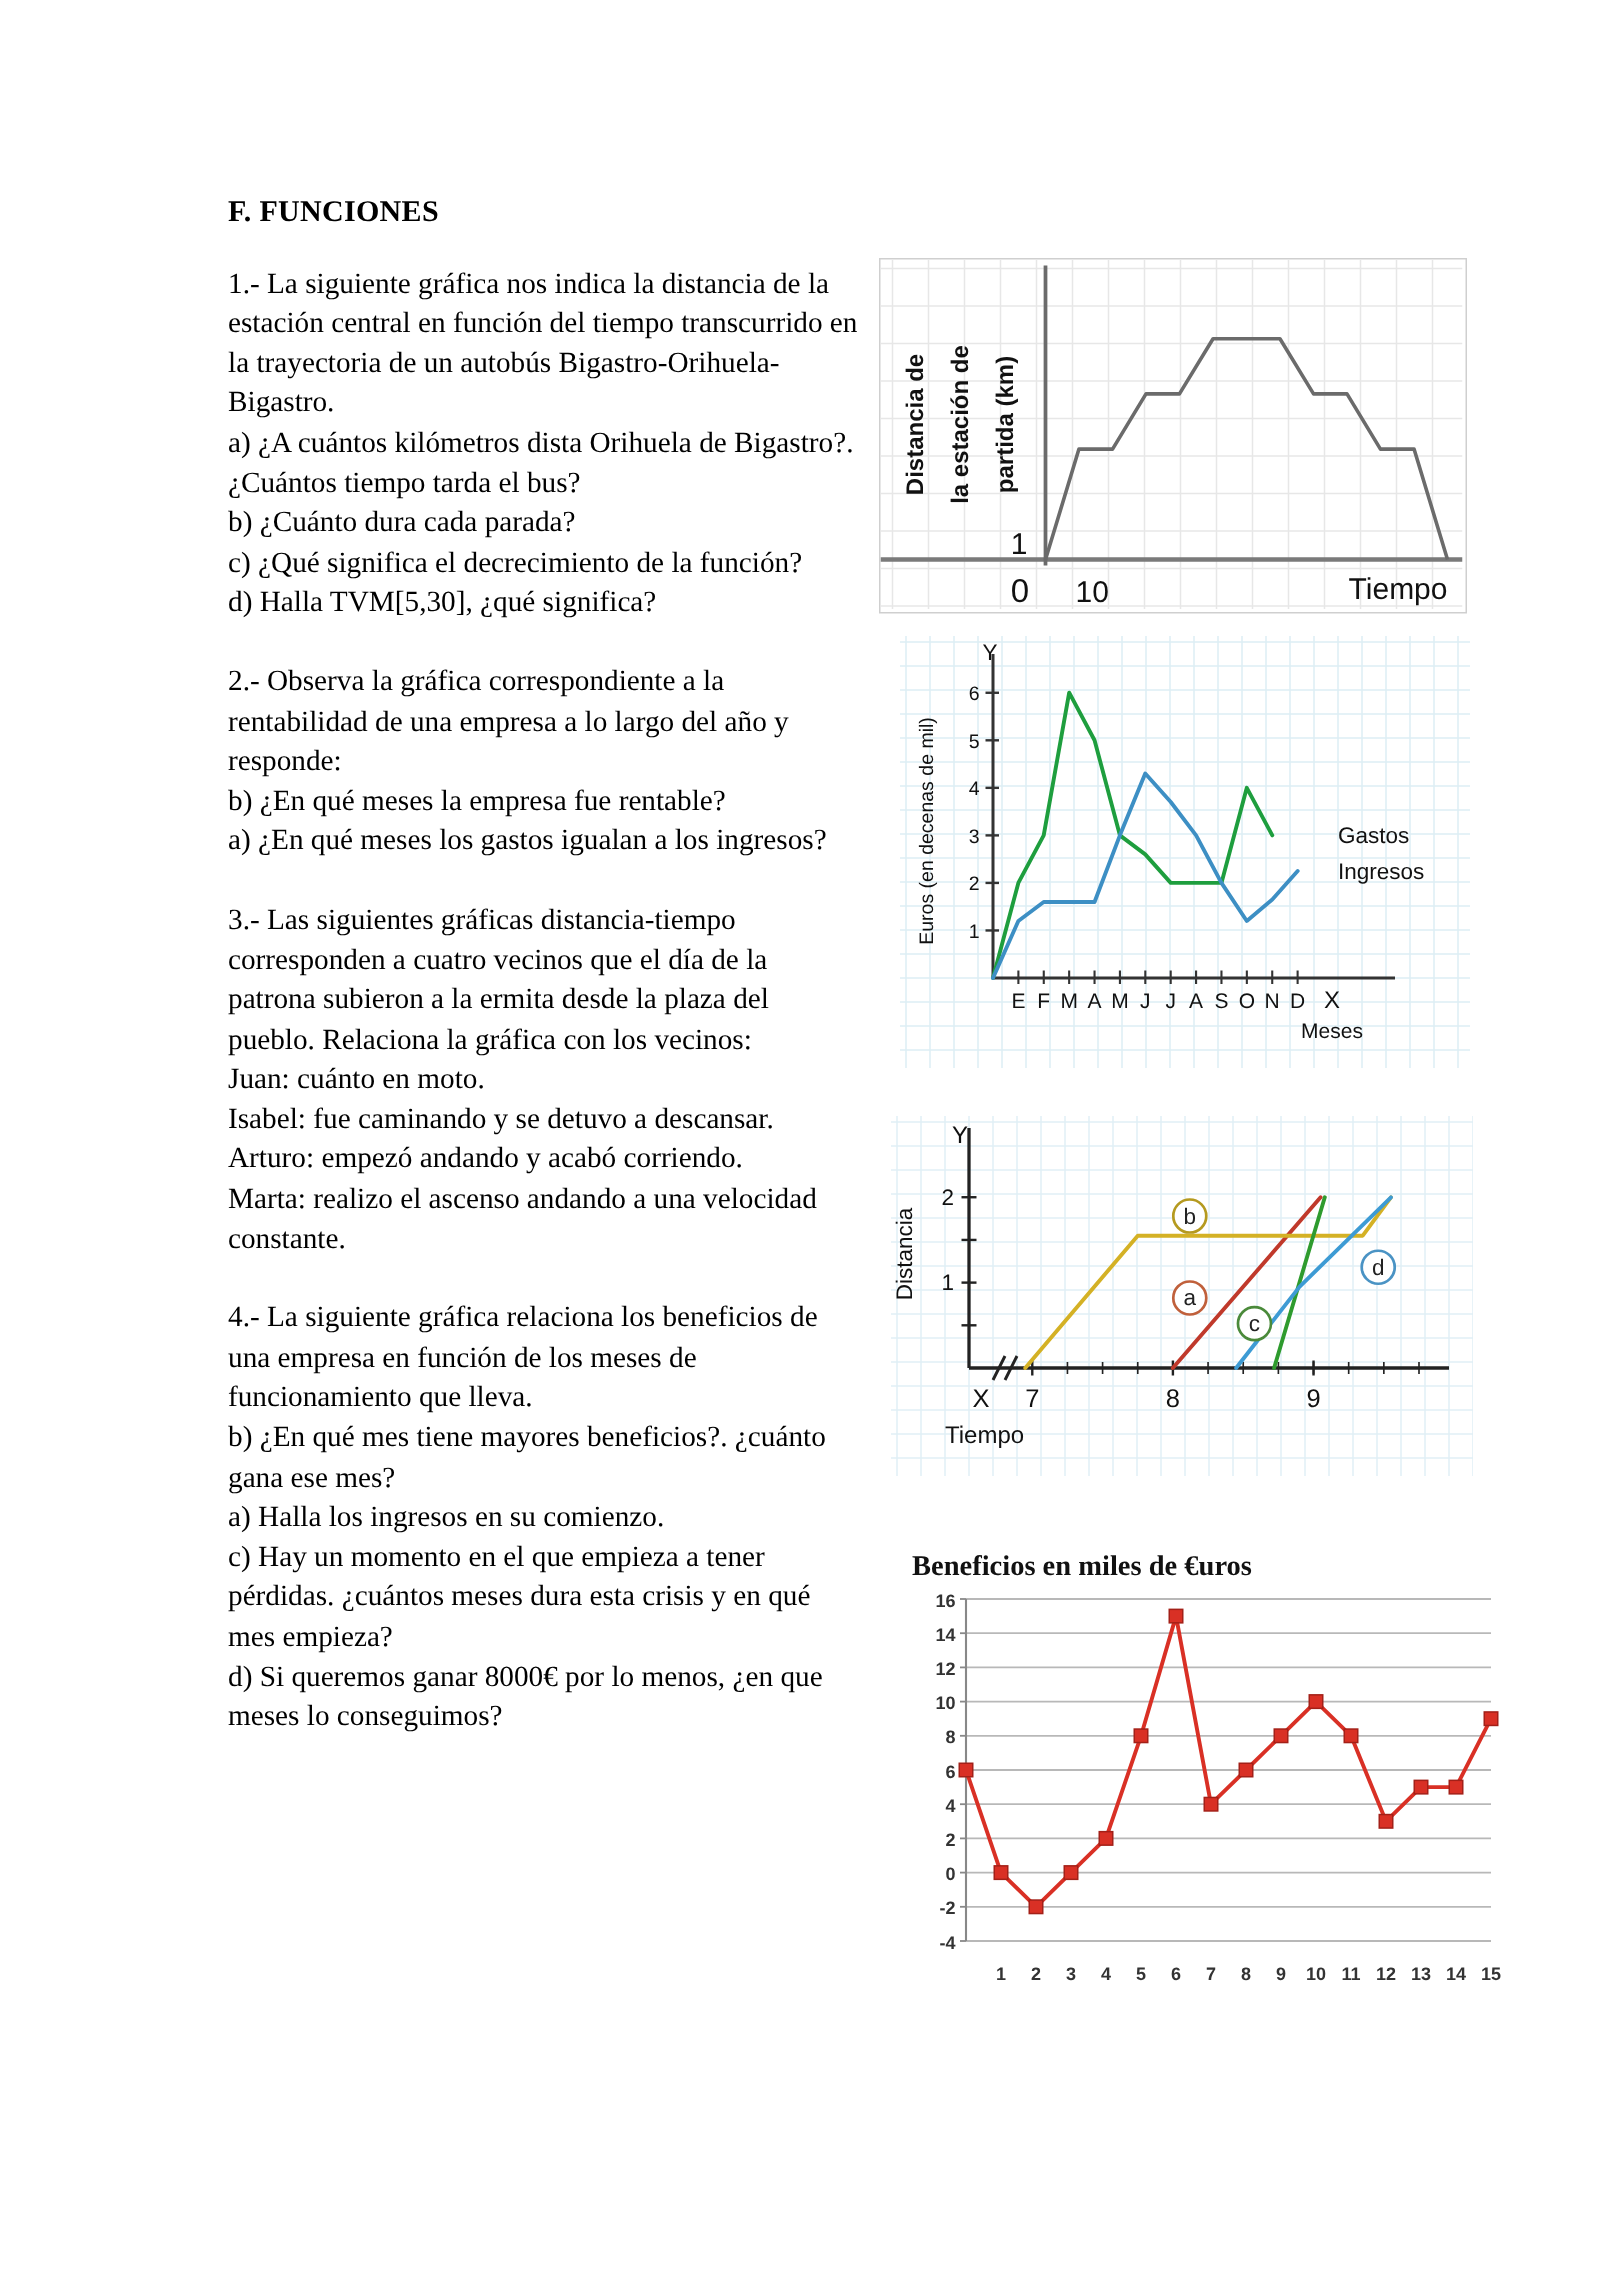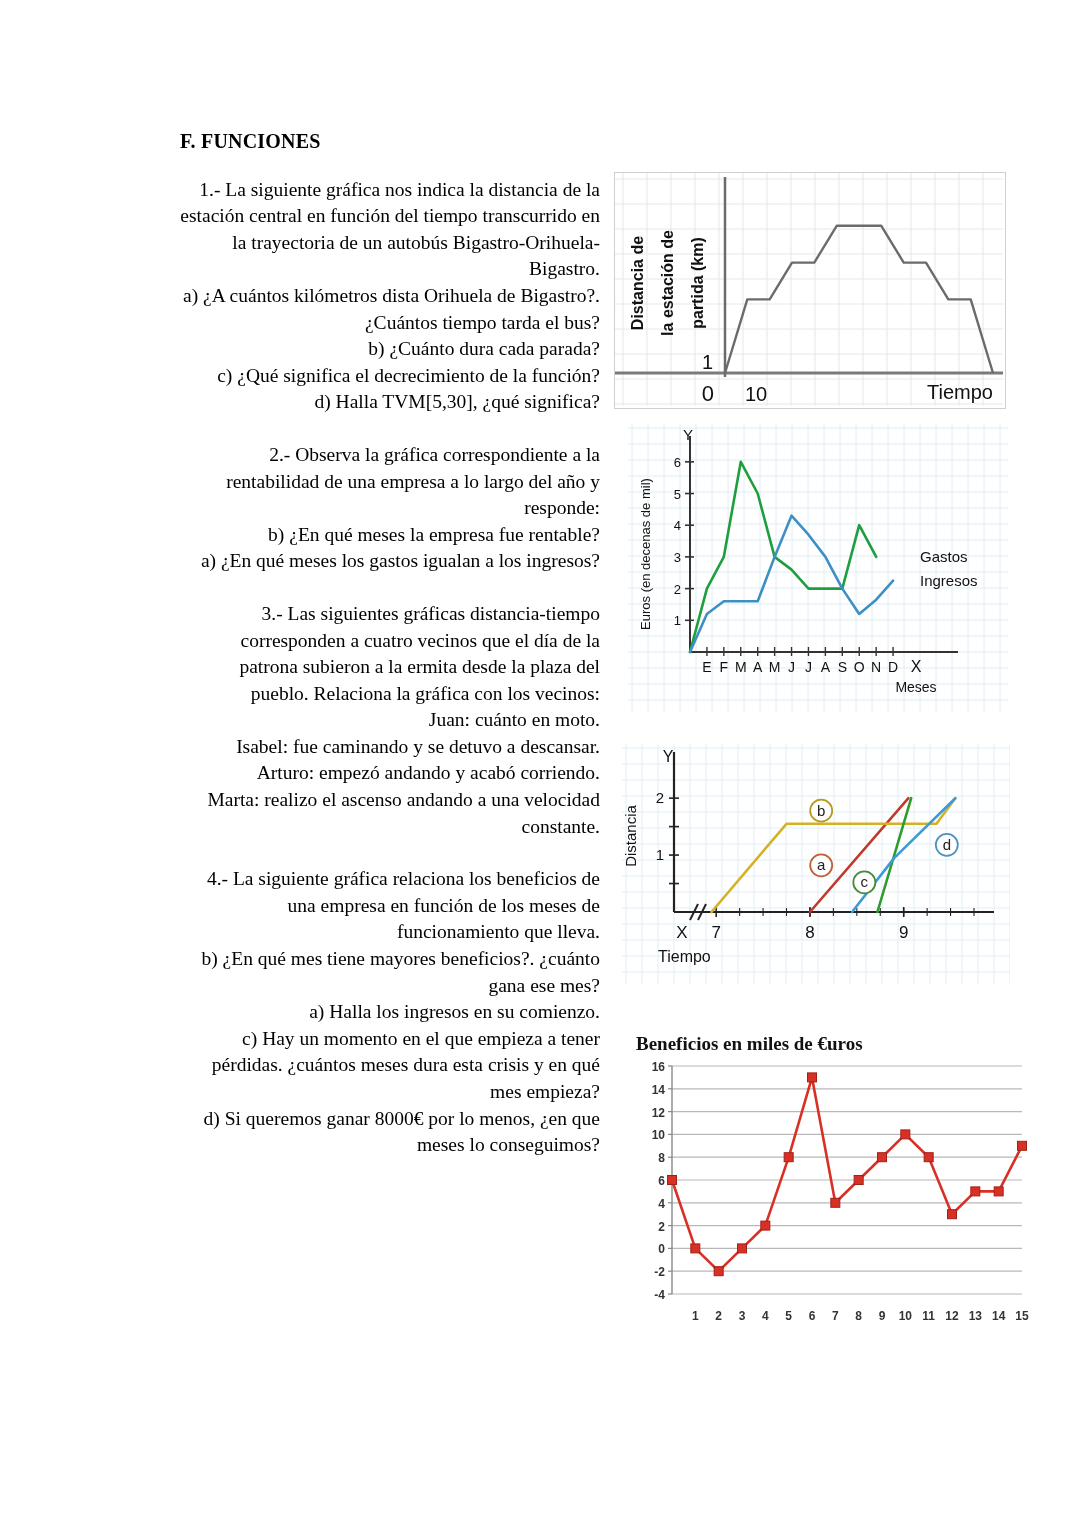--- a/index.html
+++ b/index.html
@@ -4,32 +4,32 @@
 <style>
   html,body{margin:0;padding:0;}
   body{
     width:1080px;height:1528px;
     background:#ffffff;
     font-family:"Liberation Serif", serif;
     color:#000;
     position:relative;
     overflow:hidden;
   }
-  .page{position:absolute;inset:0;margin-left:28px;}
+  .page{position:absolute;inset:0;}
 
   
   .col-text{
     position:absolute;
     left:152px; top:128px; width:420px;
     font-size:19.5px;
     line-height:26.6px;
     text-align:left;
   }
   .sec-title{font-weight:bold;font-size:20px;margin:0 0 22px 0;letter-spacing:.2px;}
-  .block{margin:0 0 26px 0;text-align:right;}
+  .block{margin:0 0 26px 0;}
   .block p{margin:0;}
   #blk3{margin-top:10px;}
 
   
   .fig{position:absolute;background:#fff;}
   .fig1{left:586px;top:172px;width:390px;height:235px;border:1px solid #cfcfcf;}
   .fig2{left:600px;top:424px;width:380px;height:288px;}
   .fig3{left:594px;top:744px;width:388px;height:240px;}
   .fig4{left:602px;top:1028px;width:400px;height:312px;}
 

